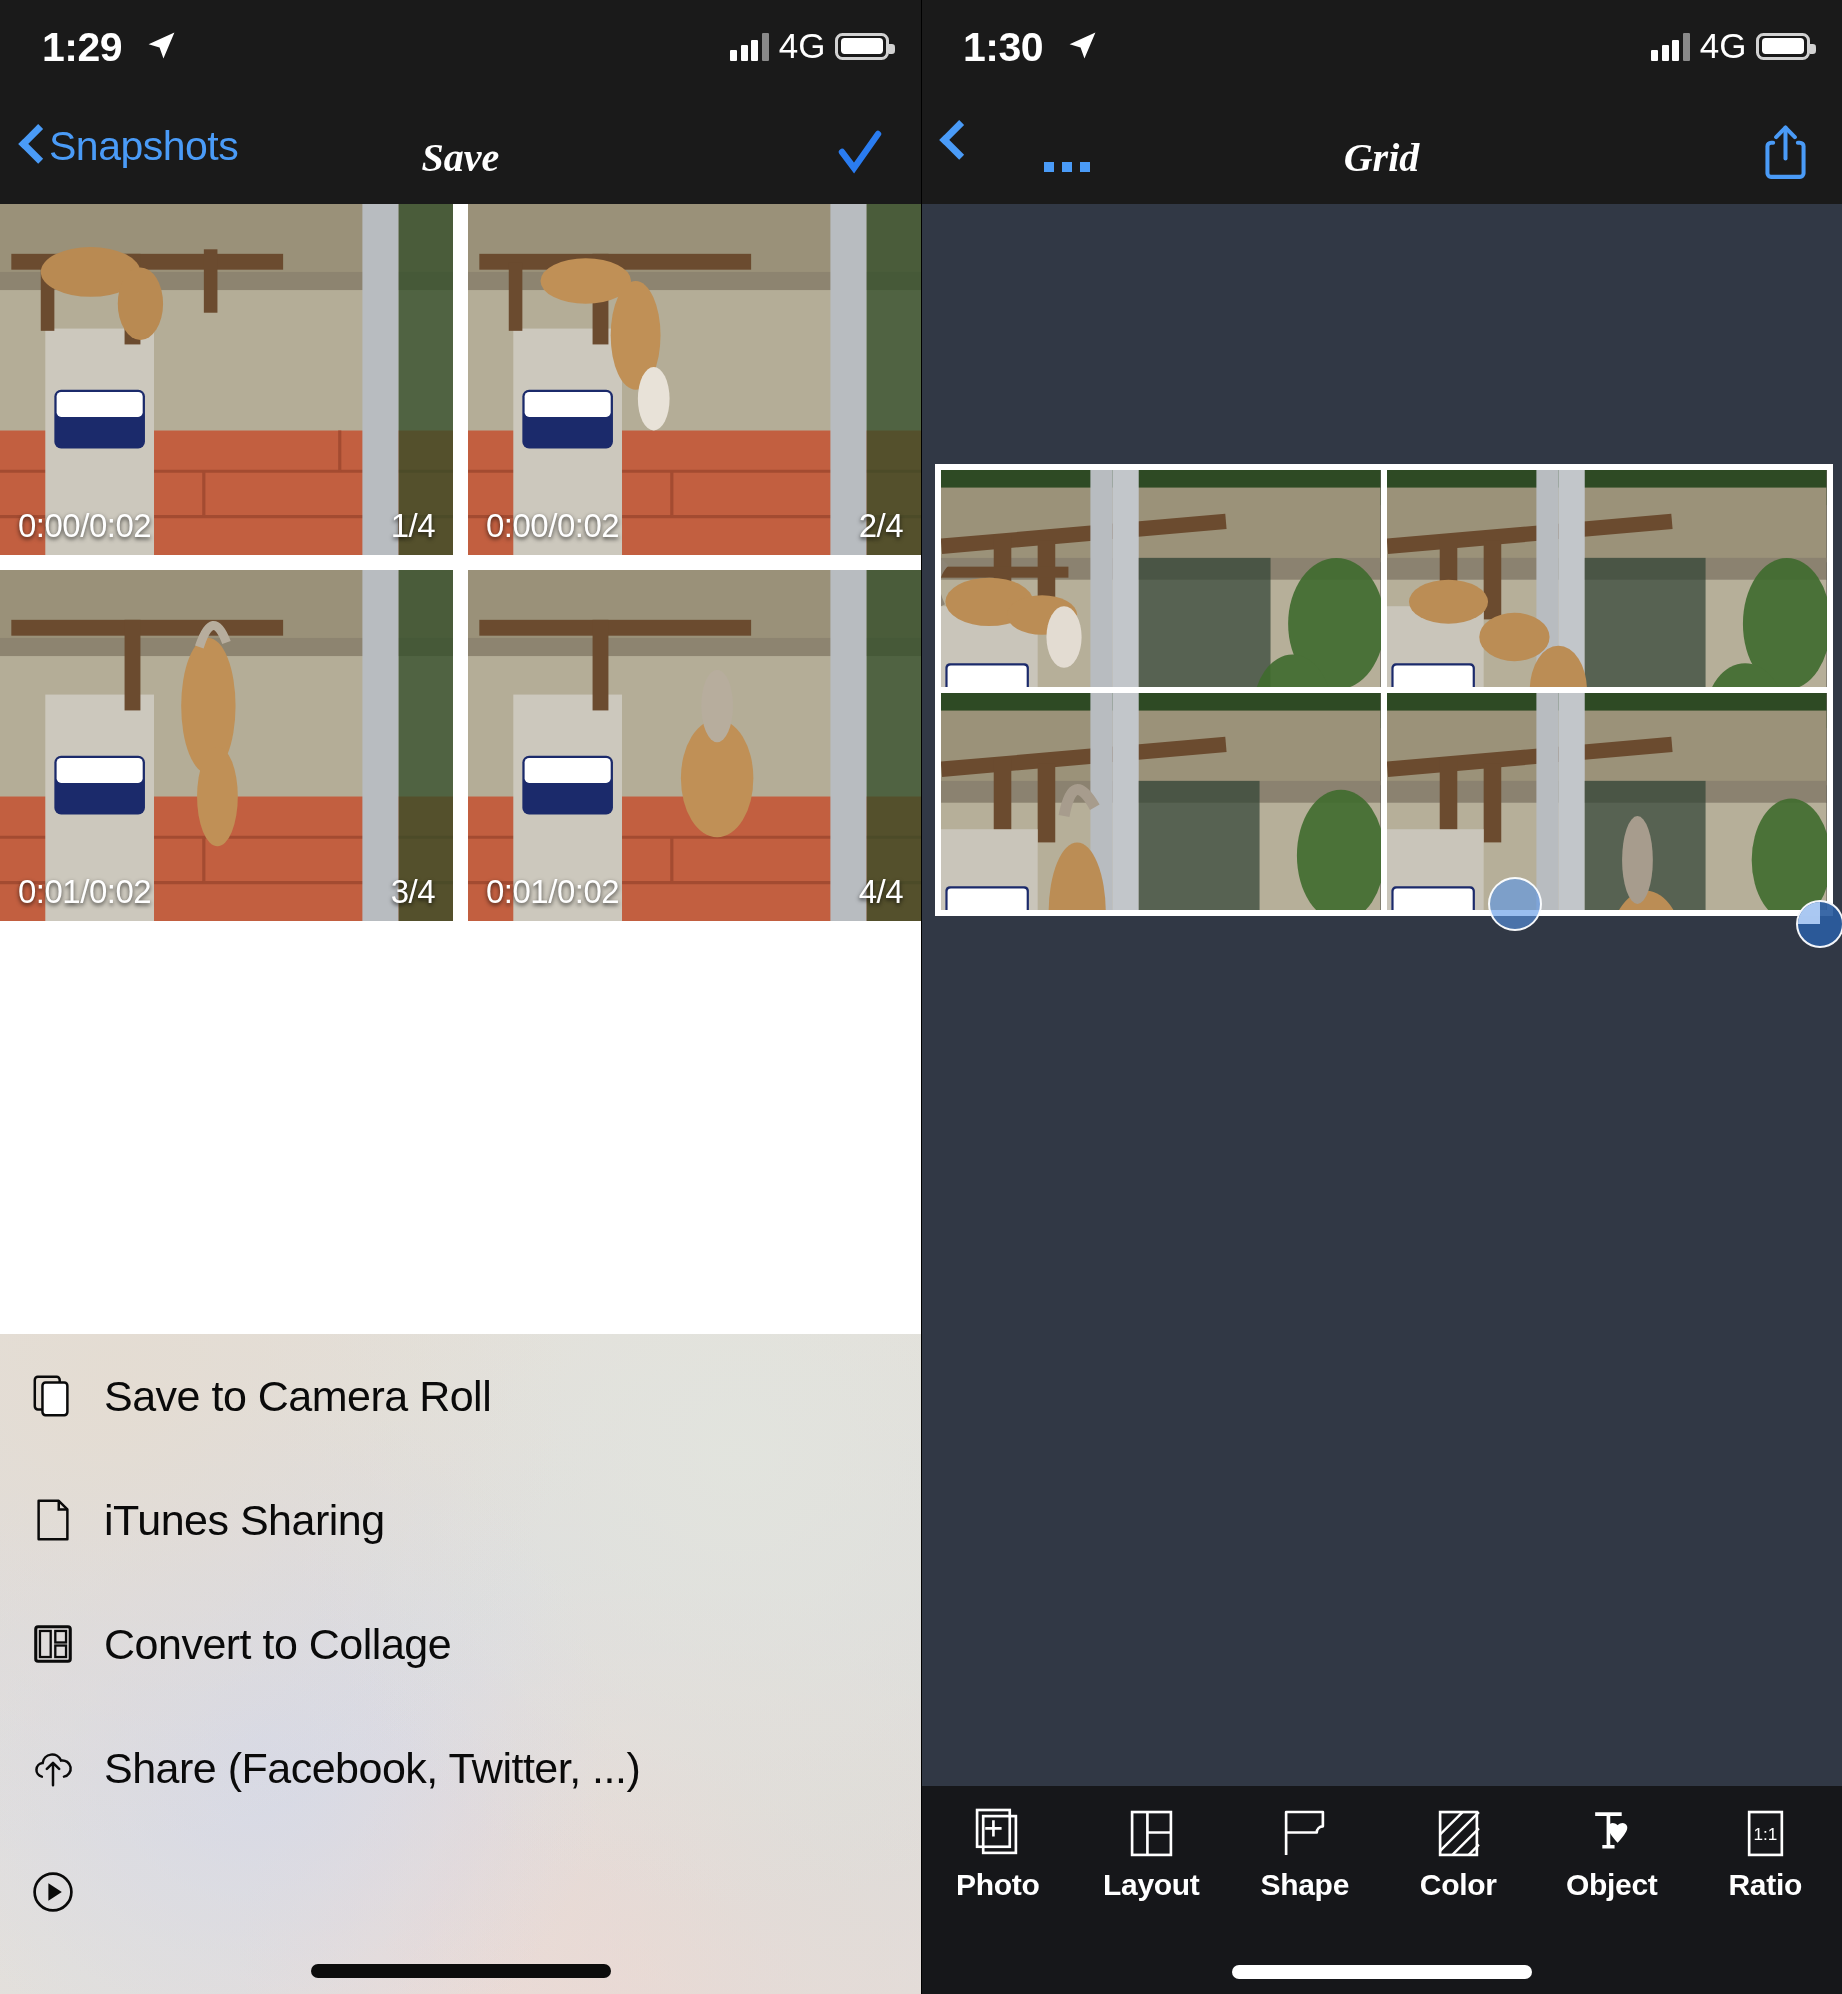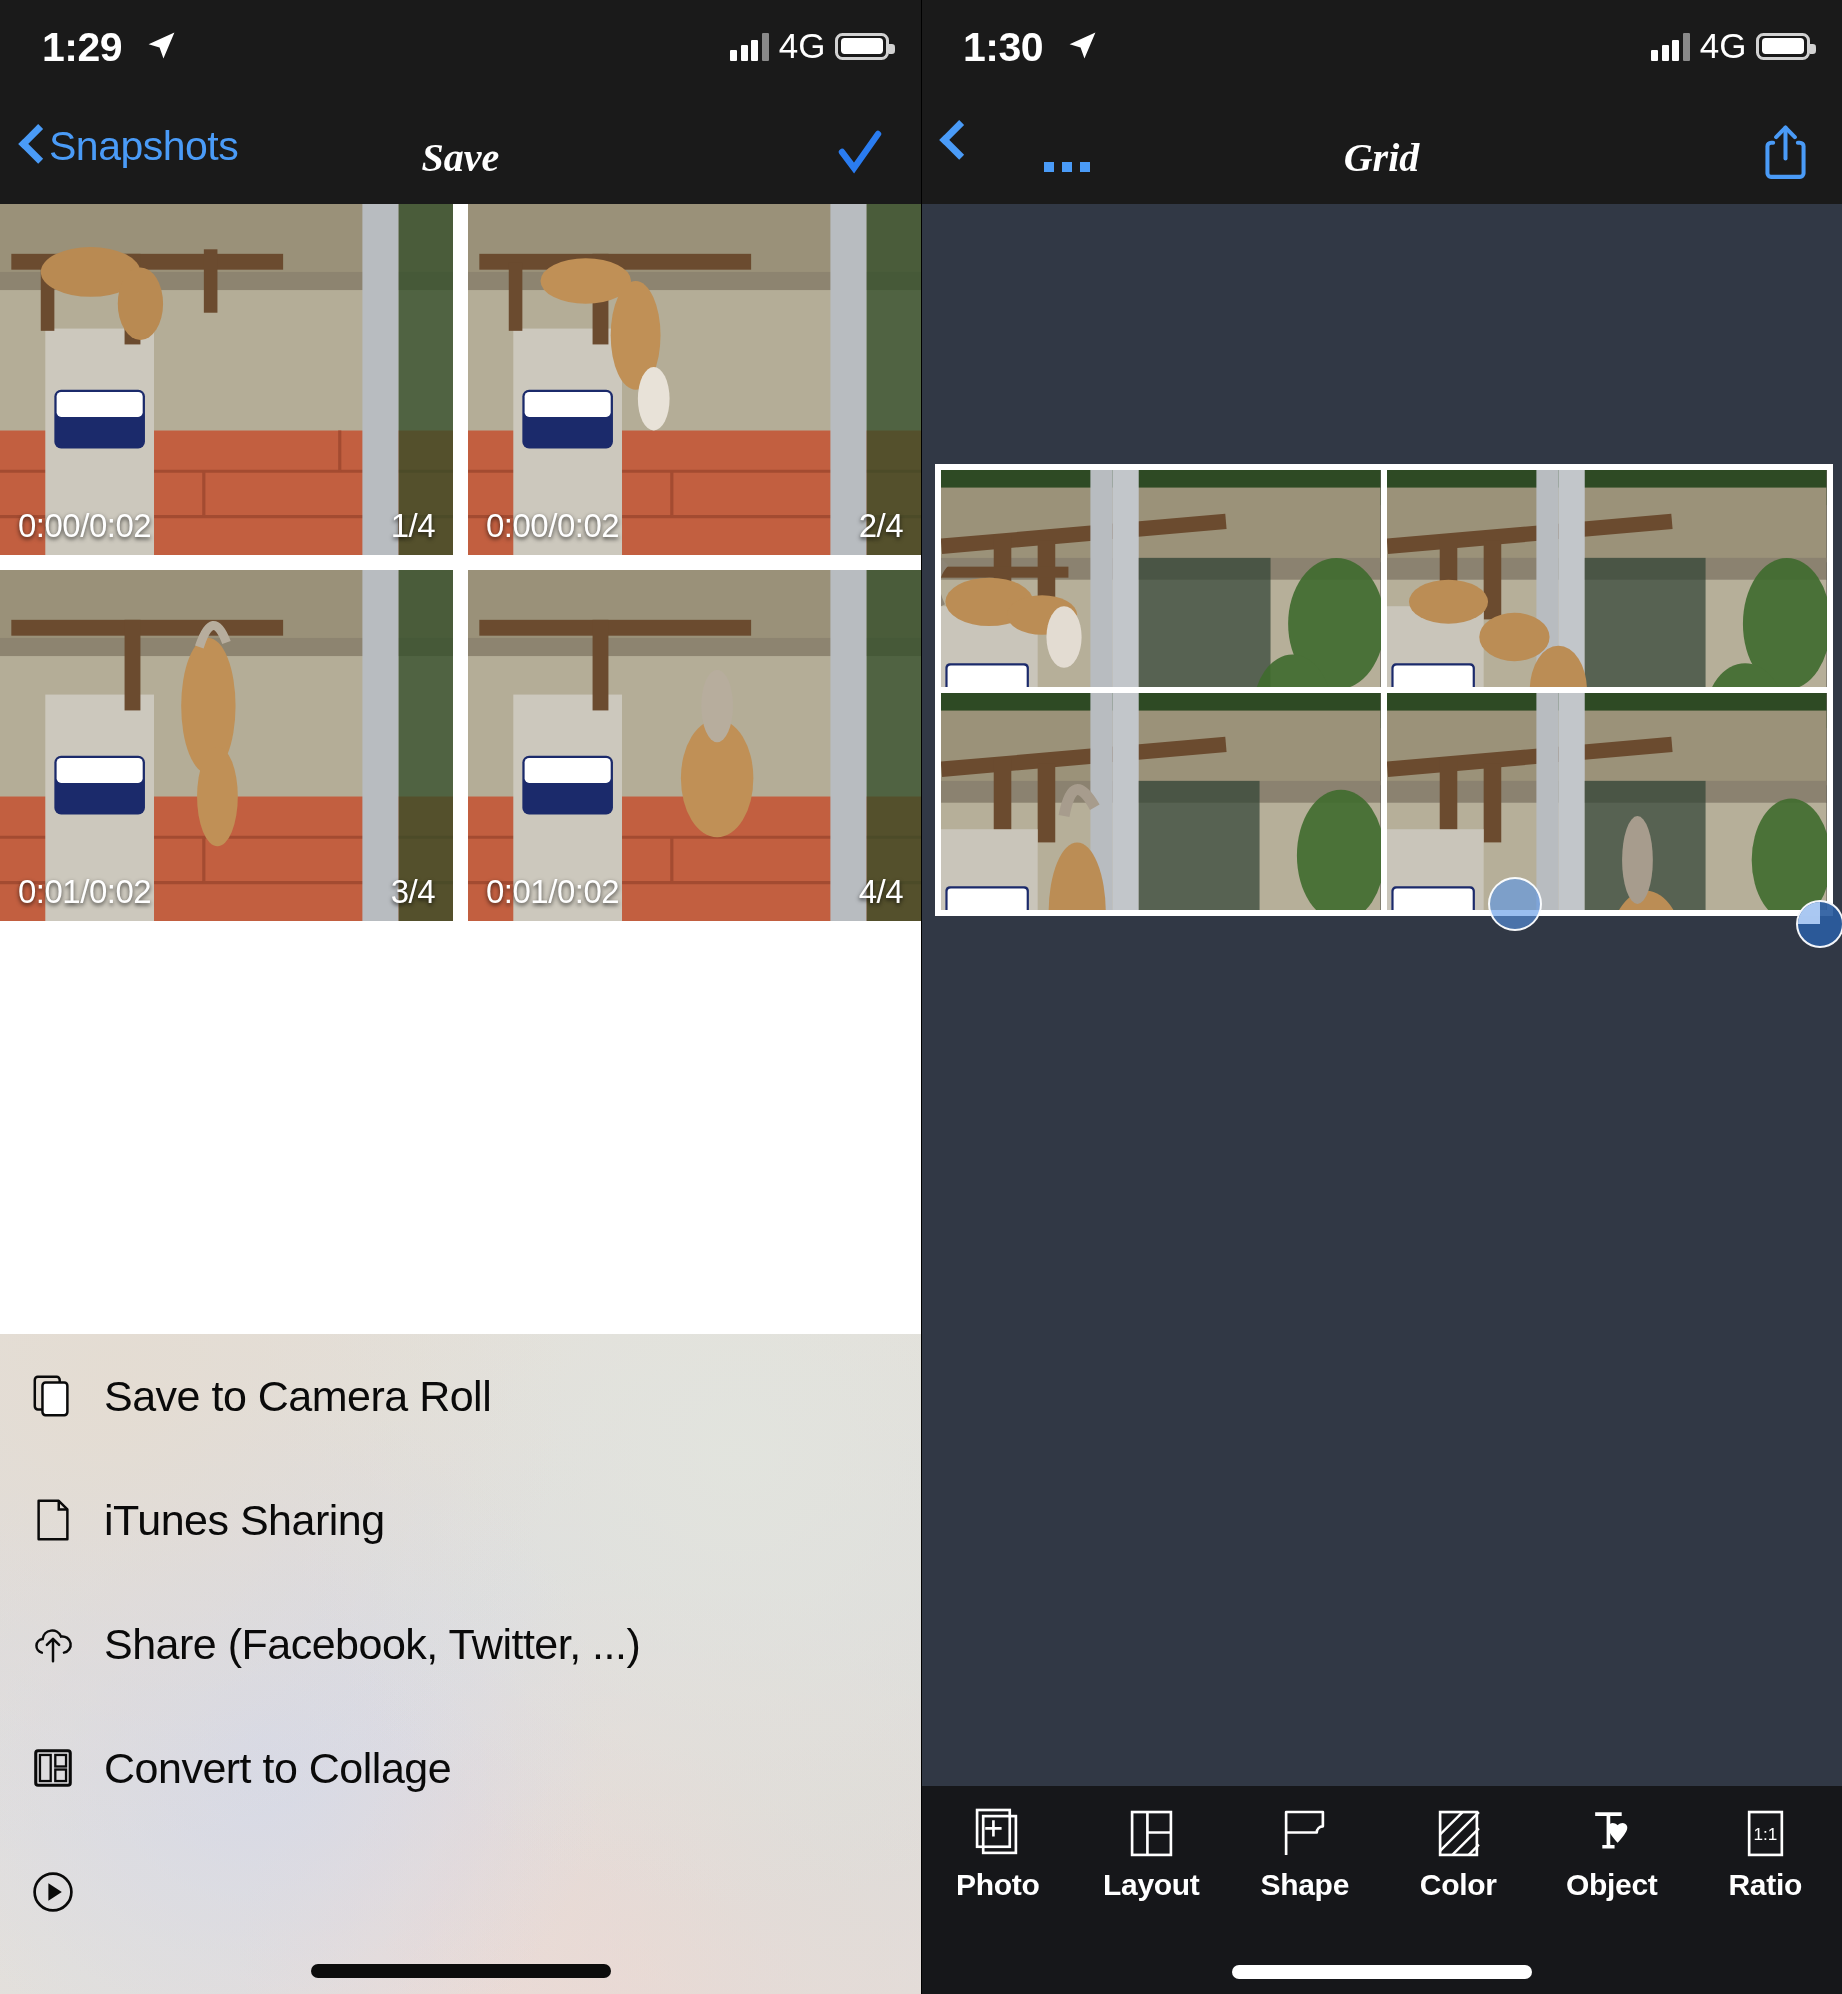--- a/index.html
+++ b/index.html
@@ -299,34 +299,34 @@
       <div class="sheet-item">
         <svg class="sheet-ico" viewBox="0 0 24 24">
           <path d="M4.5 2 H15 L19.5 6.5 V22 H4.5 Z" fill="none" stroke="#0a0a0a" stroke-width="1.3" stroke-linejoin="round"></path>
           <path d="M15 2 V6.5 H19.5" fill="none" stroke="#0a0a0a" stroke-width="1.3"></path>
         </svg>
         <span class="sheet-label">iTunes Sharing</span>
       </div>
 
       <div class="sheet-item">
         <svg class="sheet-ico" viewBox="0 0 24 24">
-          <path d="M6.2 16.5 a3.6 3.6 0 0 1 .4 -7.1 a5 5 0 0 1 9.6 -1.3 a4 4 0 0 1 1.5 8.4" fill="none" stroke="#0a0a0a" stroke-width="1.3" stroke-linecap="round"></path>
-          <path d="M12 21 V9.5 M8.8 12.5 L12 9.3 L15.2 12.5" fill="none" stroke="#0a0a0a" stroke-width="1.3" stroke-linecap="round" stroke-linejoin="round"></path>
-        </svg>
-        <span class="sheet-label">Share (Facebook, Twitter, ...)</span>
-      </div>
-
-      <div class="sheet-item">
-        <svg class="sheet-ico" viewBox="0 0 24 24">
           <rect x="3" y="3" width="18" height="18" rx="1.2" fill="none" stroke="#0a0a0a" stroke-width="1.6"></rect>
           <rect x="5.2" y="5.2" width="5.6" height="13.6" fill="none" stroke="#0a0a0a" stroke-width="1.2"></rect>
           <rect x="13.2" y="5.2" width="5.6" height="6" fill="none" stroke="#0a0a0a" stroke-width="1.2"></rect>
           <rect x="13.2" y="12.8" width="5.6" height="6" fill="none" stroke="#0a0a0a" stroke-width="1.2"></rect>
         </svg>
         <span class="sheet-label">Convert to Collage</span>
+      </div>
+
+      <div class="sheet-item">
+        <svg class="sheet-ico" viewBox="0 0 24 24">
+          <path d="M6.2 16.5 a3.6 3.6 0 0 1 .4 -7.1 a5 5 0 0 1 9.6 -1.3 a4 4 0 0 1 1.5 8.4" fill="none" stroke="#0a0a0a" stroke-width="1.3" stroke-linecap="round"></path>
+          <path d="M12 21 V9.5 M8.8 12.5 L12 9.3 L15.2 12.5" fill="none" stroke="#0a0a0a" stroke-width="1.3" stroke-linecap="round" stroke-linejoin="round"></path>
+        </svg>
+        <span class="sheet-label">Share (Facebook, Twitter, ...)</span>
       </div>
 
       <div class="sheet-item">
         <svg class="sheet-ico" viewBox="0 0 24 24">
           <circle cx="12" cy="12" r="9.6" fill="none" stroke="#0a0a0a" stroke-width="1.4"></circle>
           <path d="M9.6 7.4 L16.6 12 L9.6 16.6 Z" fill="#0a0a0a"></path>
         </svg>
       </div>
 
       <div class="home-ind home-light"></div>

